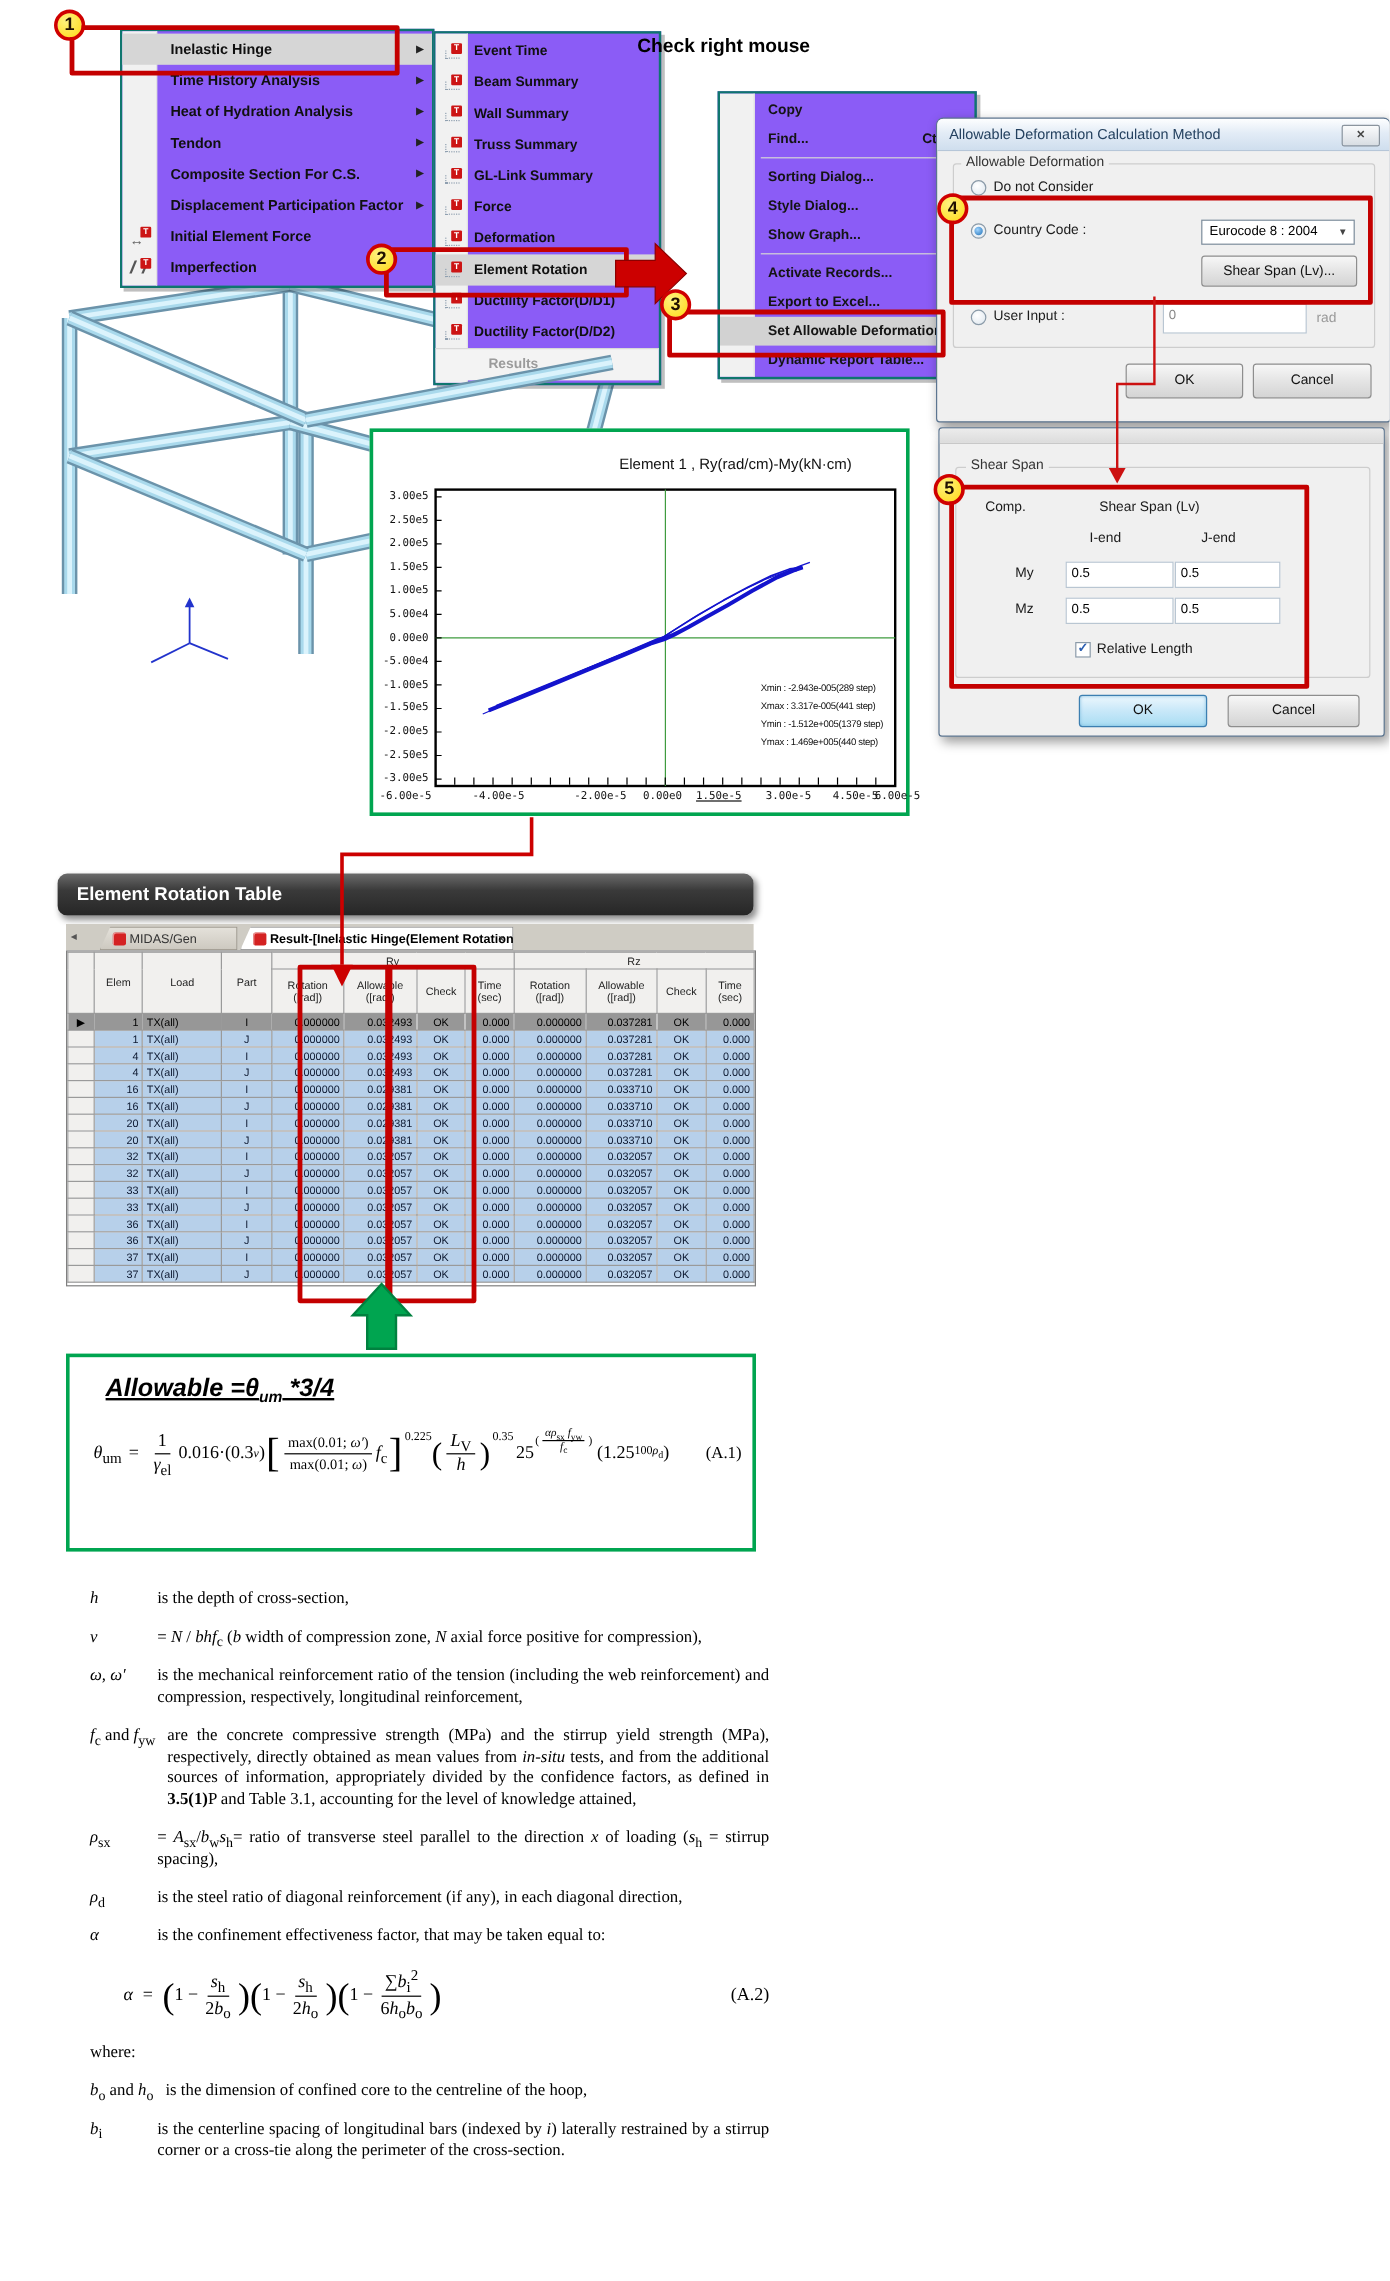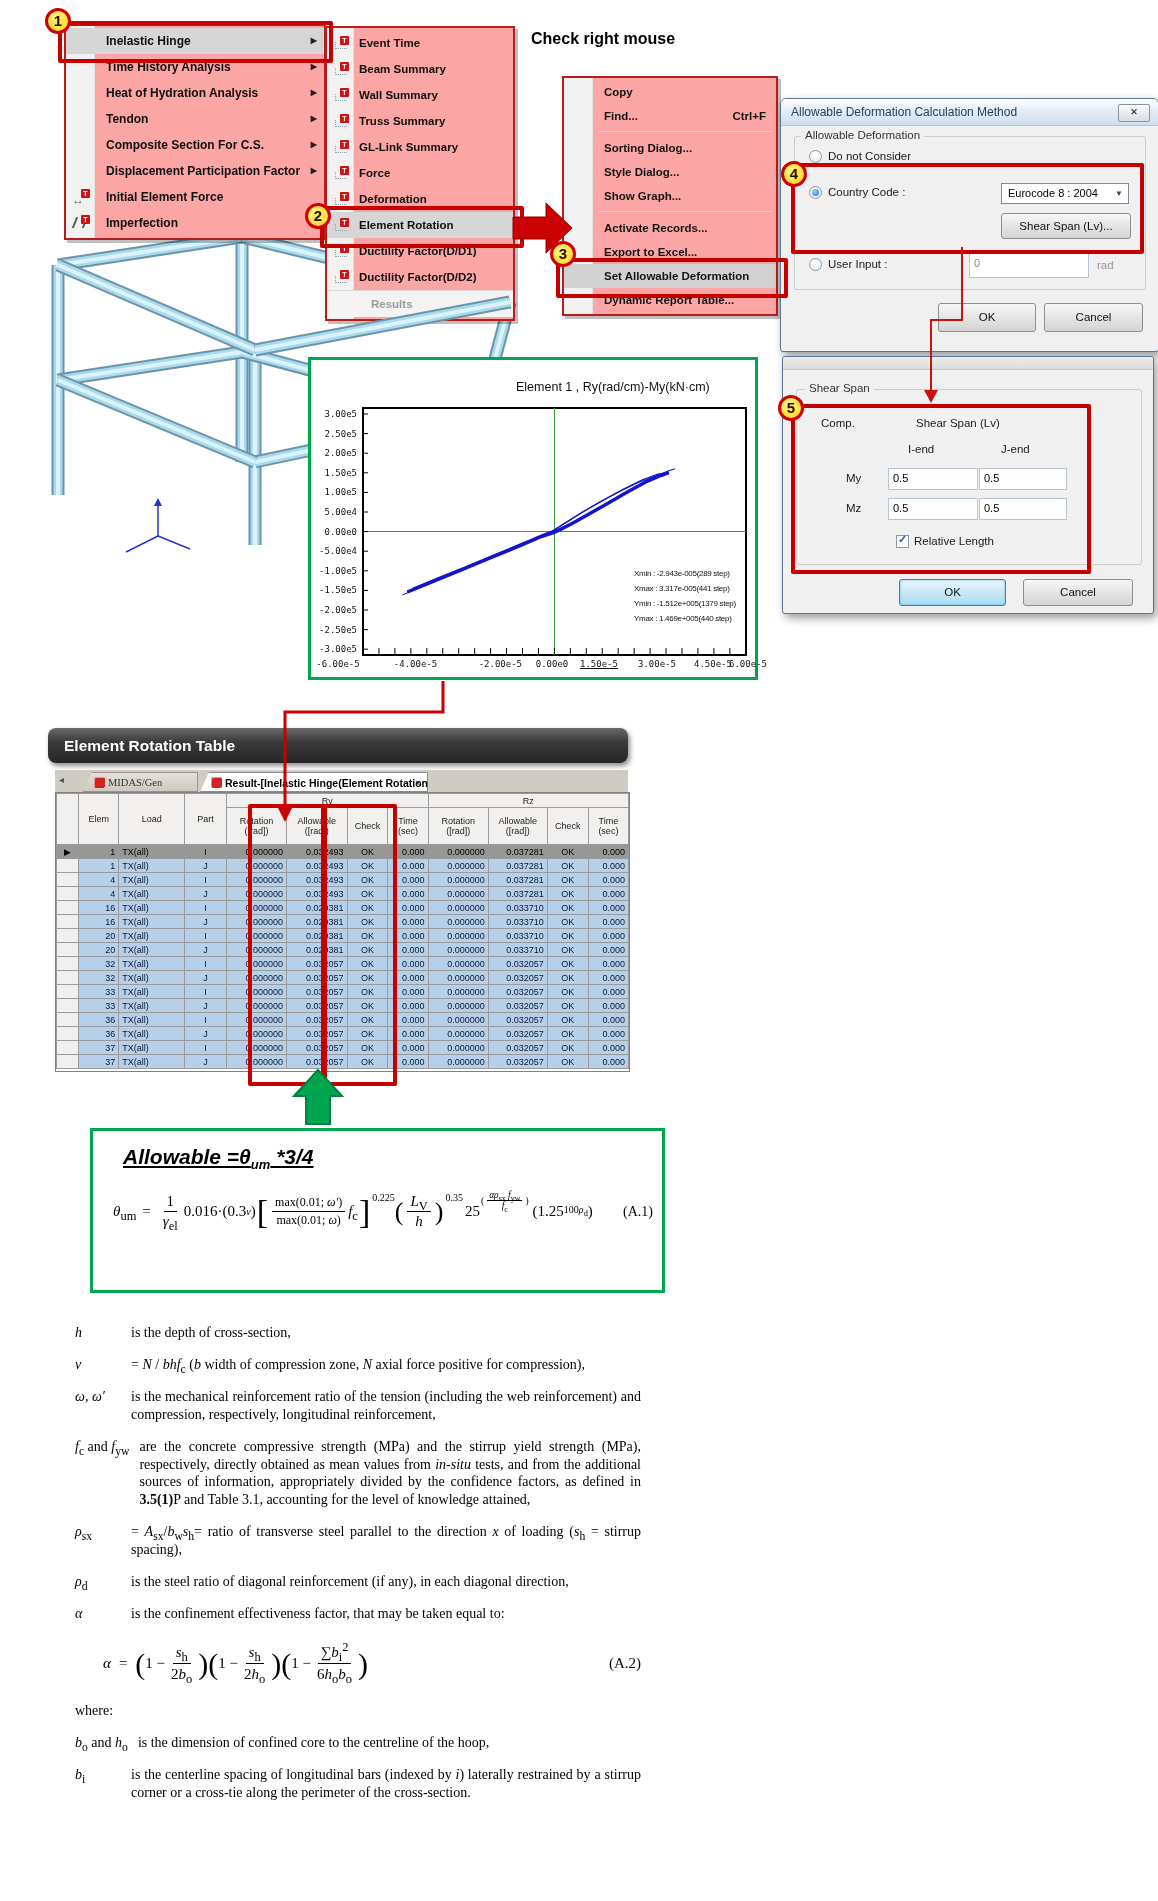--- a/index.html
+++ b/index.html
@@ -1,20 +1,20 @@
 <!DOCTYPE html>
 <html><head>
 <meta charset="utf-8">
 <style>
   html,body{margin:0;padding:0;background:#ffffff;}
   .page{position:relative;width:1158px;height:1901px;background:#fff;overflow:hidden;
         font-family:"Liberation Sans",sans-serif;color:#111;}
 
   
-  .menu{position:absolute;background:#fca5a5;border:2px solid #b91c1c;box-shadow:3px 3px 0 rgba(0,0,0,.25);z-index:20;}
+  .menu{position:absolute;background:#8b5cf6;border:2px solid #0f766e;box-shadow:3px 3px 0 rgba(0,0,0,.25);z-index:20;margin-left:36px;}
   .menu .gutter{position:absolute;left:0;top:0;bottom:0;width:28px;background:#f1f1f1;border-right:1px solid #e2e2e2;}
   .m-item{position:relative;height:26px;line-height:26px;padding-left:40px;font-size:12px;font-weight:700;
           color:#101010;white-space:nowrap;cursor:default;}
   .m-item.hl{background:#d6d6d6;}
   .m-item.dim{color:#9b9b9b;border-top:1px solid #d8d8d8;background:#f3f3f3;}
   .m-arrow{position:absolute;right:7px;top:0;font-size:8px;color:#222;}
   .cm-item{position:relative;height:24px;line-height:24px;padding-left:40px;font-size:11.5px;font-weight:700;color:#141414;white-space:nowrap;}
   .cm-item.hl{background:#d2d2d2;}
   .cm-sep{height:8px;position:relative;}
   .cm-sep::after{content:"";position:absolute;left:34px;right:4px;top:3px;border-top:1px solid #d6d6d6;}
@@ -75,36 +75,36 @@
   .xtick{position:absolute;width:58px;margin-left:-29px;text-align:center;font:9px "DejaVu Sans Mono",monospace;color:#111;}
   .stats{position:absolute;left:323px;top:206px;font-size:8px;letter-spacing:-0.3px;line-height:15px;color:#111;white-space:nowrap;}
 
   
   .banner{position:absolute;left:48px;top:728px;width:580px;height:35px;border-radius:8px;
           background:linear-gradient(#6a6a6a,#3a3a3a 40%,#262626);box-shadow:2px 3px 5px rgba(0,0,0,.45);
           color:#fff;font-size:15.5px;font-weight:700;line-height:35px;padding-left:16px;box-sizing:border-box;z-index:6;}
   .tabbar{position:absolute;left:55px;top:770px;width:573px;height:22px;background:#cfccc4;z-index:6;}
   .tab{position:absolute;top:2px;height:20px;font-size:10.5px;line-height:20px;white-space:nowrap;
        clip-path:polygon(9px 0,100% 0,100% 100%,0 100%);padding-left:24px;box-sizing:border-box;}
-  .tab.inactive{background:linear-gradient(#e4e1da,#cdc9c0);border:1px solid #9a958b;color:#333;font-family:Liberation Serif, serif;}
+  .tab.inactive{background:linear-gradient(#e4e1da,#cdc9c0);border:1px solid #9a958b;color:#333;}
   .tab.active{background:#fff;border:1px solid #8a8a8a;font-weight:700;color:#000;}
   .midas-ico{position:absolute;left:10px;top:4px;width:11px;height:11px;background:#d42222;border-radius:2px;
        box-shadow:inset 1px 1px 0 rgba(255,255,255,.5);}
   .tab .x{position:absolute;right:6px;top:0;font-weight:400;color:#333;}
   .gridwrap{position:absolute;left:55px;top:792px;width:573px;height:278px;overflow:hidden;border:1px solid #808080;background:#fff;z-index:6;}
   table.grid{border-collapse:collapse;table-layout:fixed;font-size:9px;}
   table.grid th,table.grid td{border:1px solid #9a9a9a;padding:0 3px;height:13px;overflow:hidden;white-space:nowrap;}
   table.grid th{background:#f1f0ee;font-weight:400;text-align:center;color:#222;}
   table.grid td{background:#b7d0ea;color:#0c1830;}
   table.grid tr.sel td{background:#979797;color:#000;}
   table.grid td.selcell{background:#f1f0ee;text-align:center;color:#222;}
   td.num{text-align:right;} td.ctr{text-align:center;} td.lft{text-align:left;}
 
   
-  .greenbox{position:absolute;border:3px solid #00a550;background:#fff;margin-left:35px;}
+  .greenbox{position:absolute;border:3px solid #00a550;background:#fff;}
   .fheading{position:absolute;left:30px;top:14px;font:700 italic 21px "Liberation Sans",sans-serif;
             text-decoration:underline;color:#000;}
   .eq{position:absolute;left:20px;top:62px;width:540px;display:flex;align-items:center;
       font-family:"Liberation Serif",serif;font-size:15px;color:#000;}
   .fr{display:inline-flex;flex-direction:column;align-items:center;margin:0 3px;vertical-align:middle;}
   .fr .n{padding:0 3px 1px;border-bottom:1px solid #000;text-align:center;}
   .fr .d{padding:1px 3px 0;text-align:center;}
   .bk{font-size:34px;font-weight:400;line-height:30px;margin:0 1px;}
   .bksup{font-size:10px;position:relative;top:-14px;left:1px;}
   .sm{font-size:10px;}

